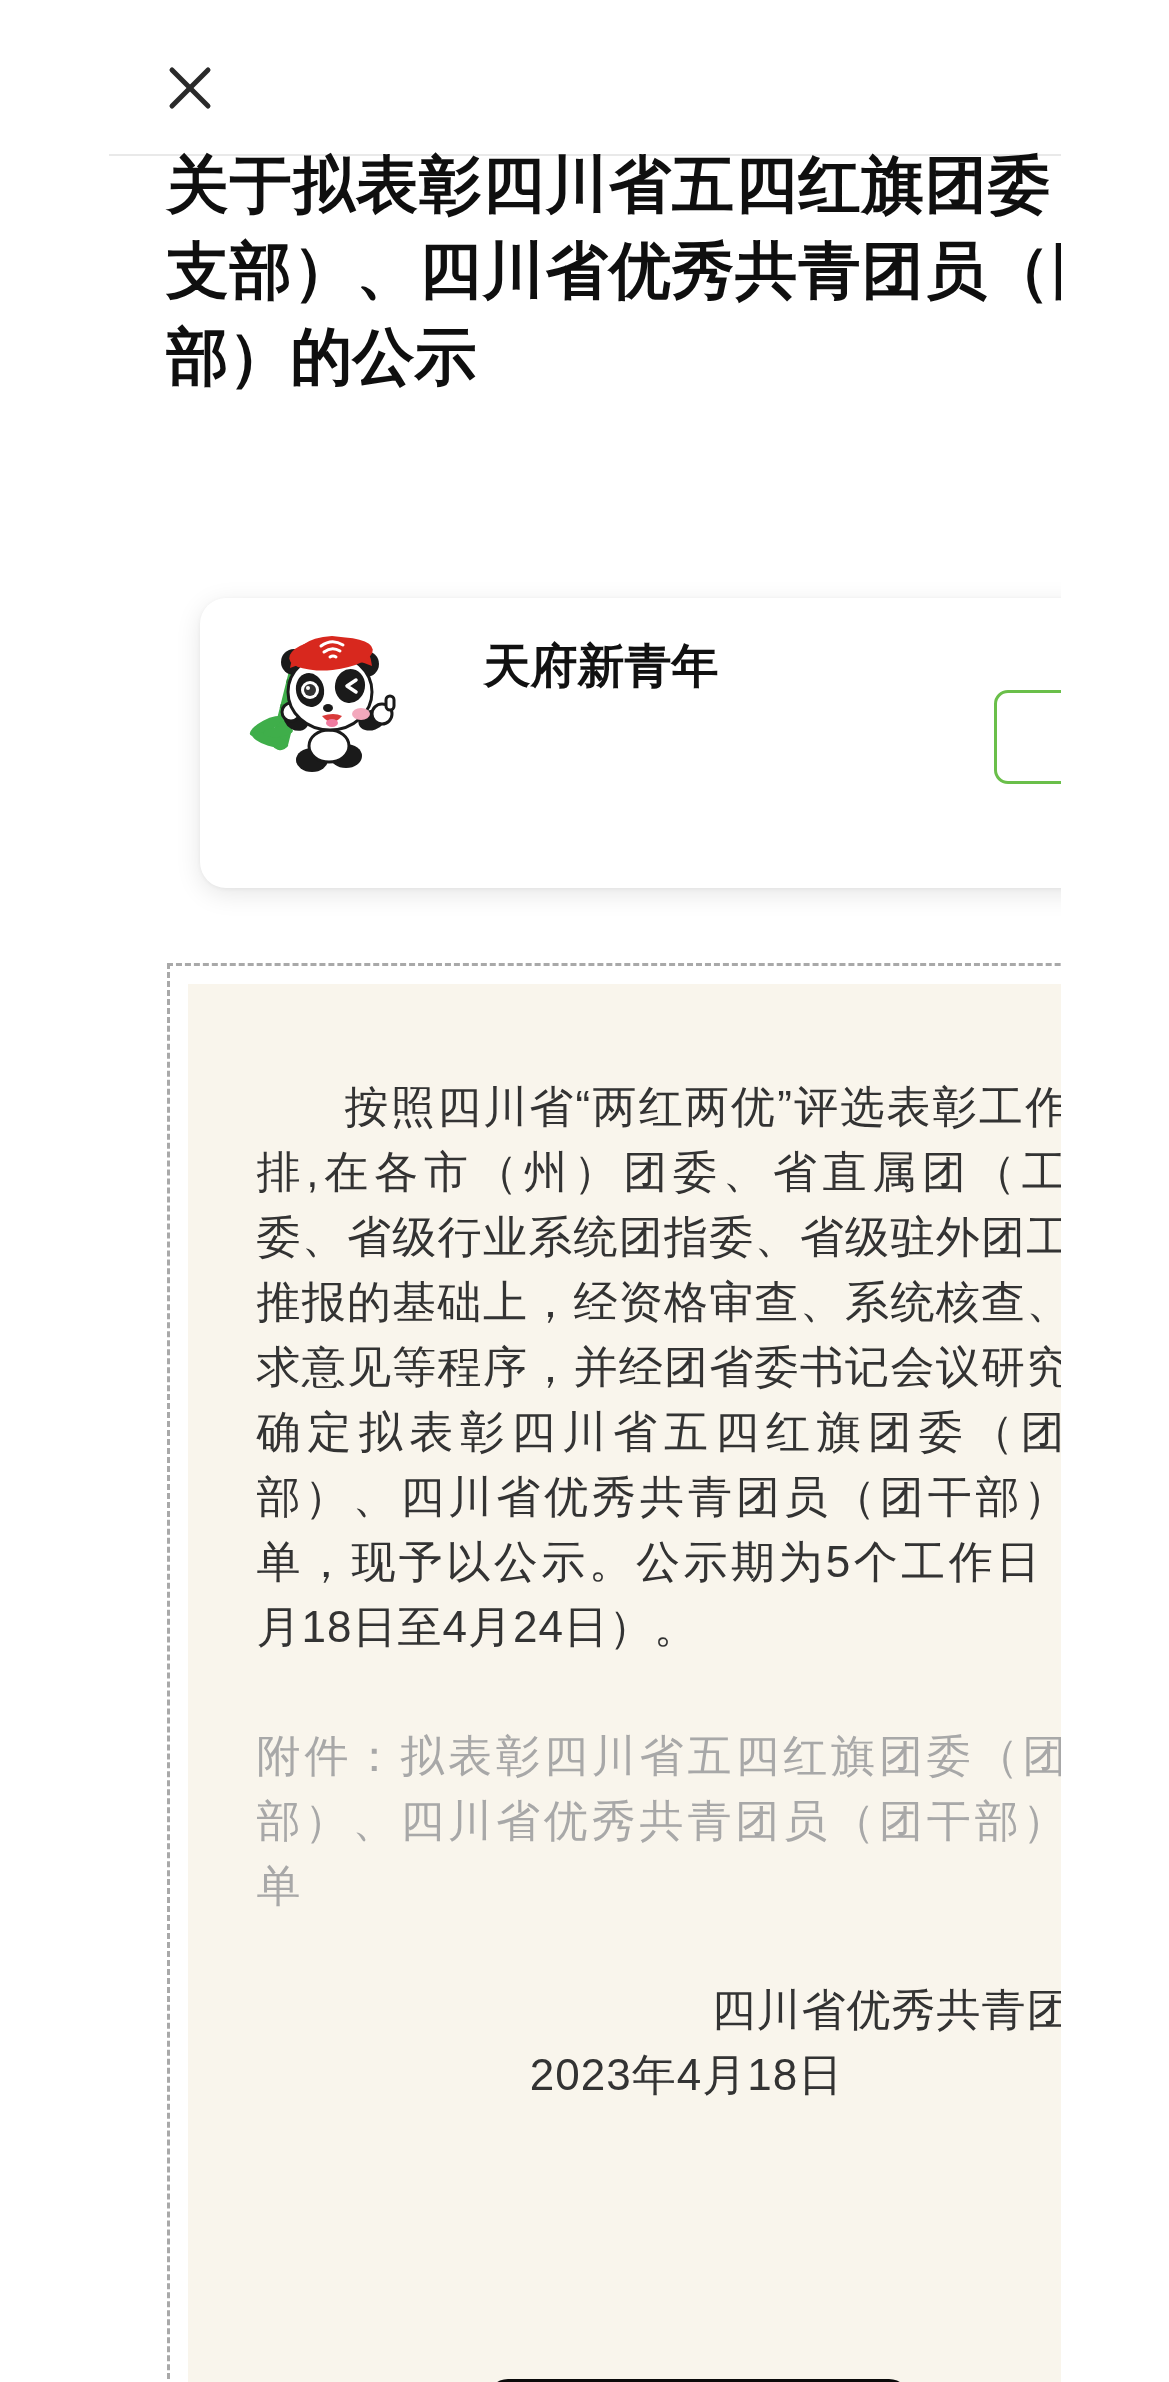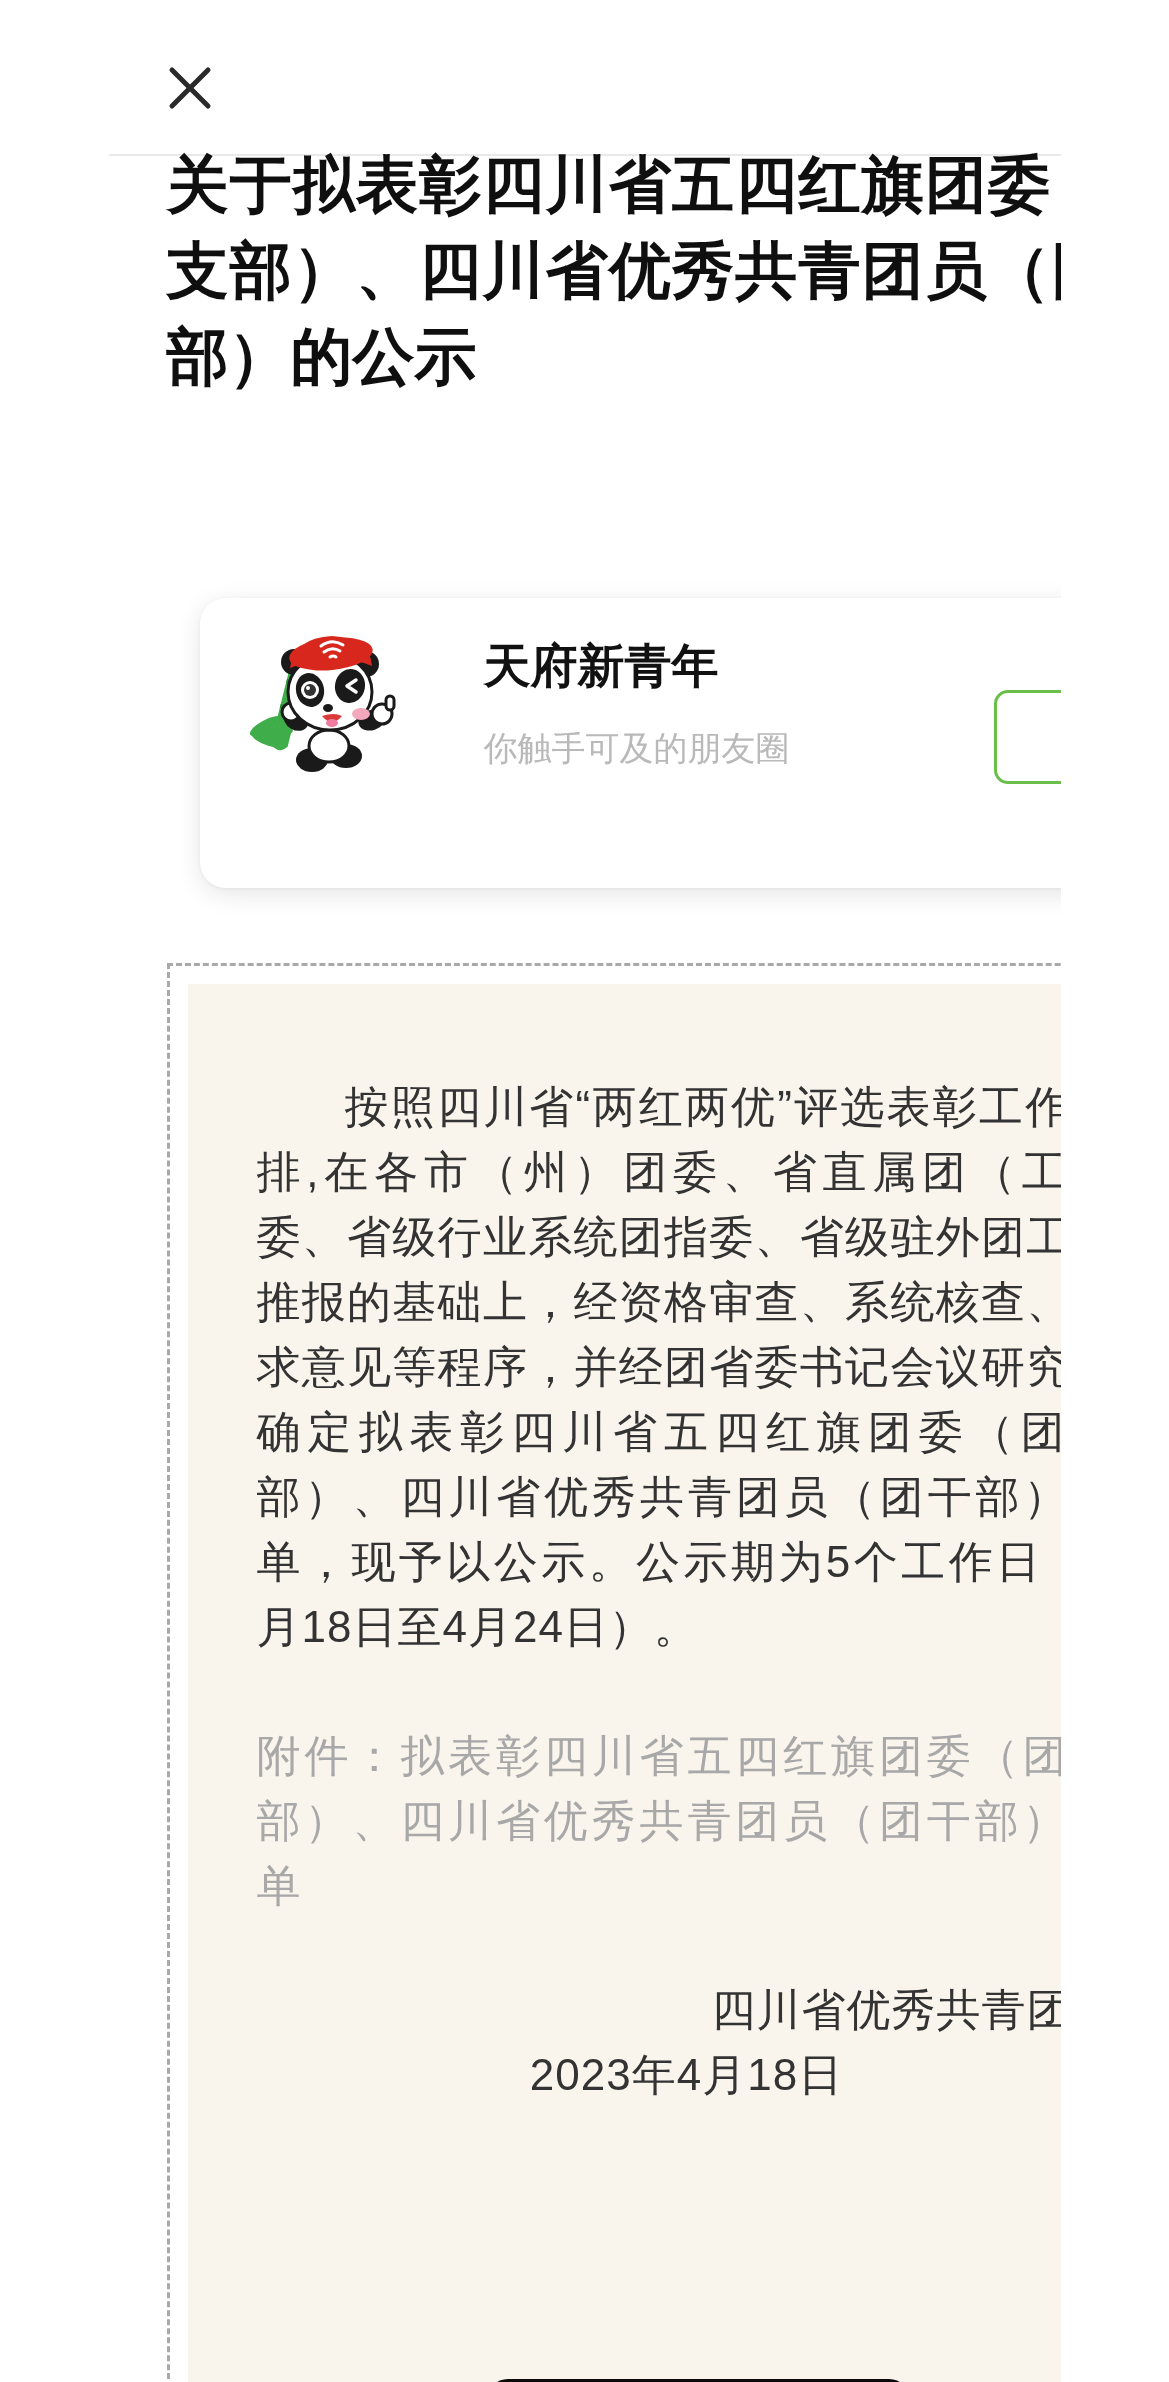--- a/index.html
+++ b/index.html
@@ -144,21 +144,20 @@
         <ellipse cx="87" cy="26" rx="42" ry="16" fill="#d8281e" transform="rotate(-6 87 26)"></ellipse>
 
         <g stroke="#ffffff" stroke-width="3" fill="none" stroke-linecap="round">
           <path d="M80 24 Q88 18 96 23"></path>
           <path d="M77 18 Q88 10 99 17"></path>
           <path d="M86 29 Q89 27 92 29"></path>
         </g>
       </svg>
     </div>
     <div class="acc-name">天府新青年</div>
-    <div class="acc-tagline">你触手可及的朋友圈</div>
     <button class="follow-btn"></button>
   </div>
 
   <div class="notice-wrap"></div>
   <div class="notice-bg"></div>
   <div class="notice-content">
     <p class="body-p p1">按照四川省“两红两优”评选表彰工作安排,在各市（州）团委、省直属团（工）委、省级行业系统团指委、省级驻外团工委推报的基础上，经资格审查、系统核查、征求意见等程序，并经团省委书记会议研究，确定拟表彰四川省五四红旗团委（团支部）、四川省优秀共青团员（团干部）名单，现予以公示。公示期为5个工作日（4月18日至4月24日）。</p>
     <p class="attach">附件：拟表彰四川省五四红旗团委（团支部）、四川省优秀共青团员（团干部）名单</p>
     <p class="sig">四川省优秀共青团员</p>
     <p class="sigdate">2023年4月18日</p>

